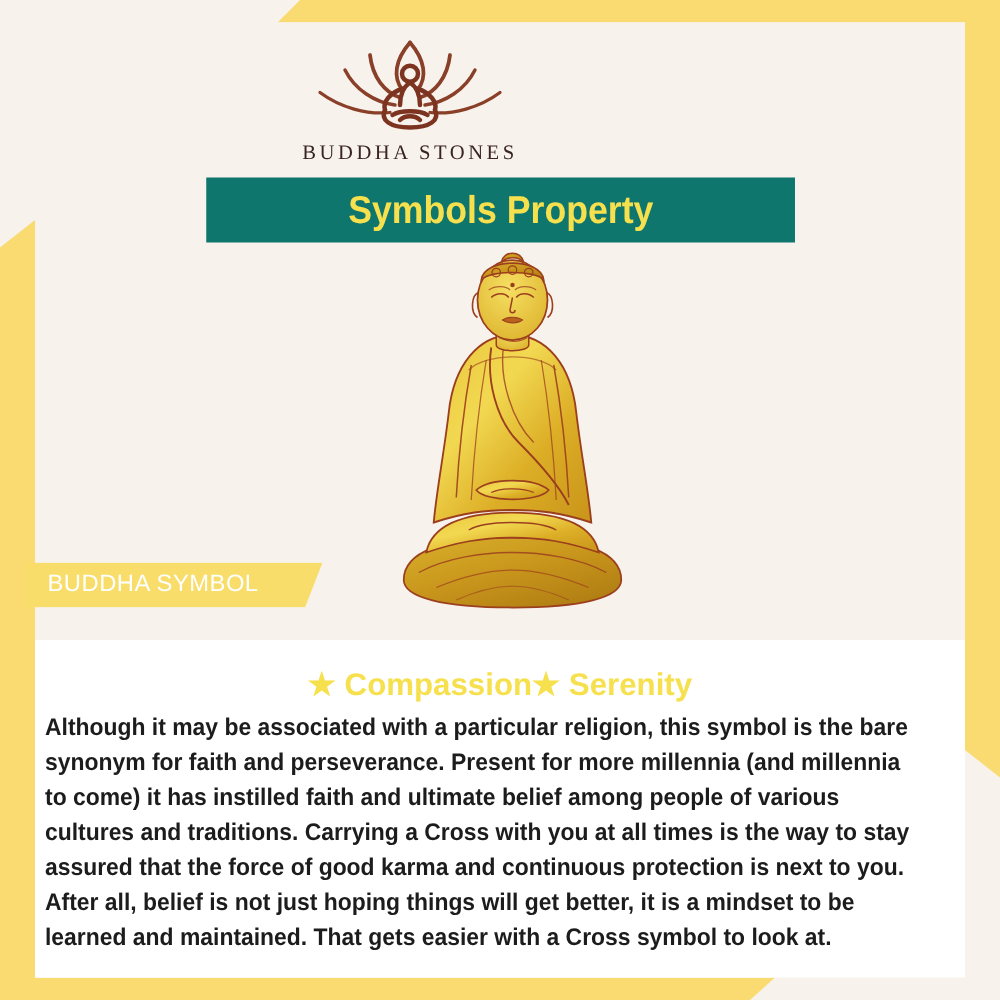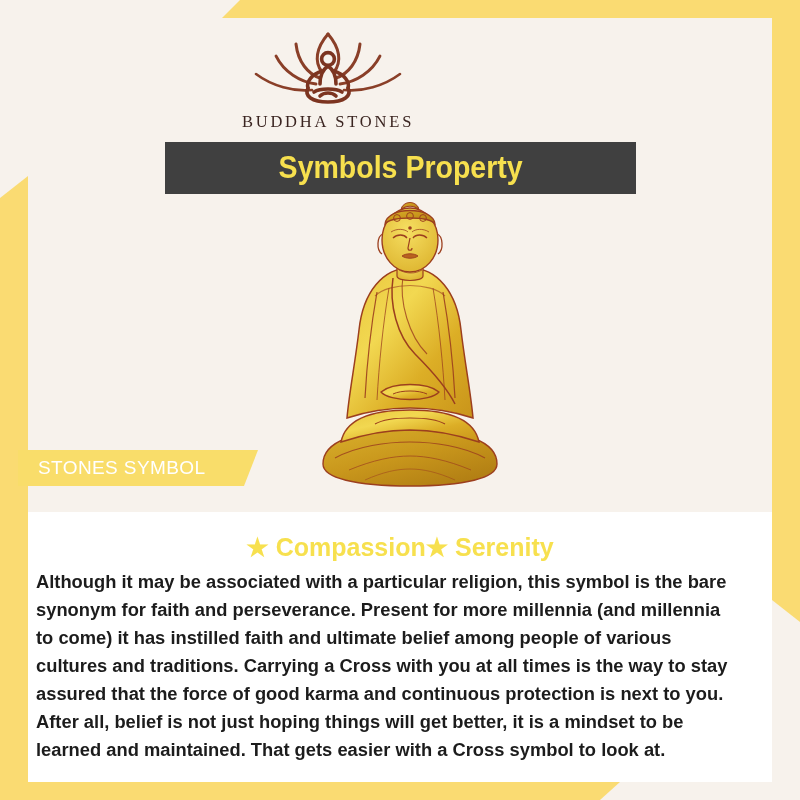--- a/index.html
+++ b/index.html
@@ -77,21 +77,21 @@
     font-weight: 400;
   }
 
   
   #title-panel {
     position: absolute;
     left: 165px;
     top: 142px;
     width: 471px;
     height: 52px;
-    background: #404040;
+    background: #0f766e;
     display: flex;
     align-items: center;
     justify-content: center;
   }
   #title-text {
     font-family: "Liberation Sans Narrow", "Liberation Sans", sans-serif;
     font-size: 31px;
     font-weight: bold;
     color: #f7e04e;
     letter-spacing: 0px;
@@ -270,21 +270,21 @@
     <path d="M107 36 C110 33 118 32 124 36" fill="none" stroke="#9c3f1e" stroke-width="1" opacity="0.75"></path>
 
     <circle cx="105" cy="32" r="1.8" fill="#9c3f1e"></circle>
 
     <path d="M105 42 L103 52 C103 55 107 55 107 52" fill="none" stroke="#9c3f1e" stroke-width="1.2"></path>
 
     <path d="M97 60 C101 57 109 57 113 60 C109 63 101 63 97 60 Z" fill="#b8621e" stroke="#9c3f1e" stroke-width="0.9"></path>
   </svg>
 
   <div id="category-tag">
-    <span id="category-tag-label">STONES SYMBOL</span>
+    <span id="category-tag-label">BUDDHA SYMBOL</span>
   </div>
 
   <div id="content-panel">
     <div id="attributes-heading">★ Compassion★ Serenity</div>
     <p id="body-copy">Although it may be associated with a particular religion, this symbol is the bare synonym for faith and perseverance. Present for more millennia (and millennia to come) it has instilled faith and ultimate belief among people of various cultures and traditions. Carrying a Cross with you at all times is the way to stay assured that the force of good karma and continuous protection is next to you. After all, belief is not just hoping things will get better, it is a mindset to be learned and maintained. That gets easier with a Cross symbol to look at.</p>
   </div>
 
 </div>
 
 </body></html>

